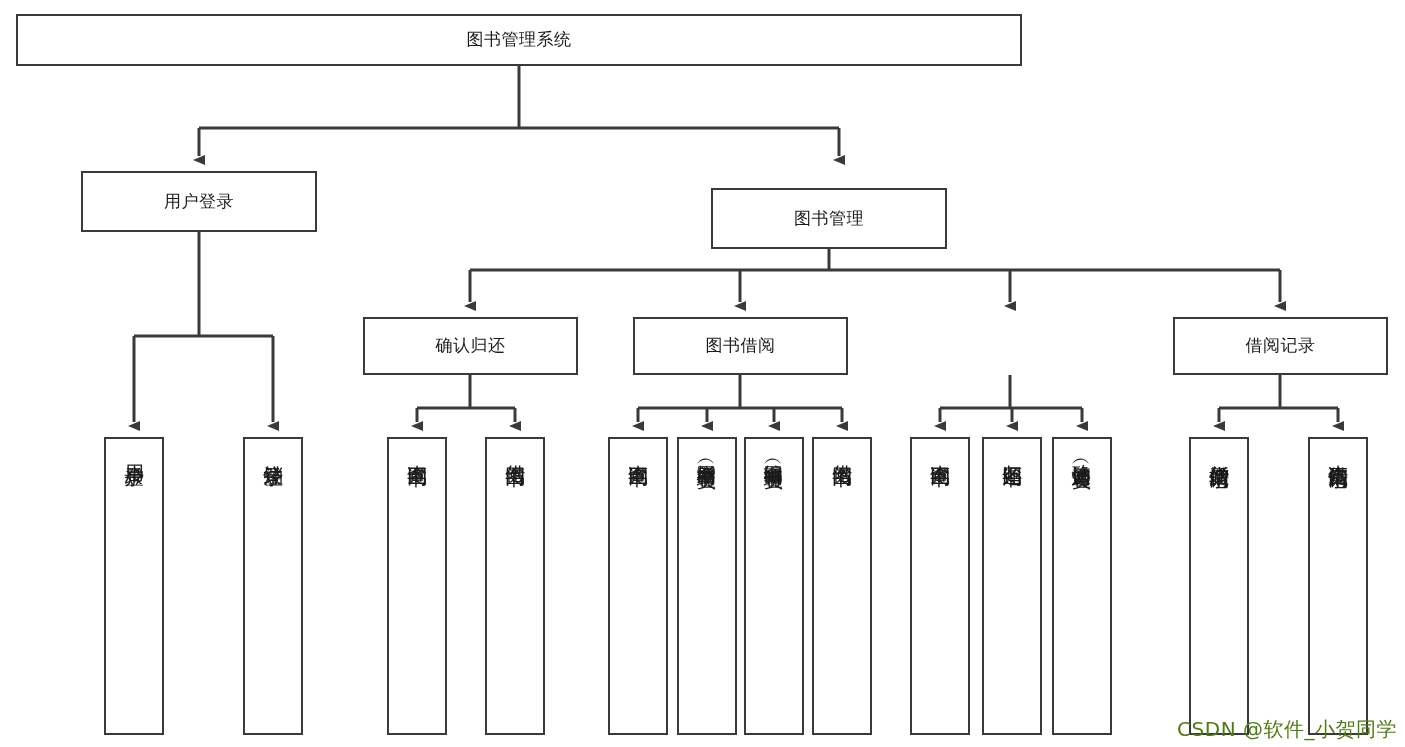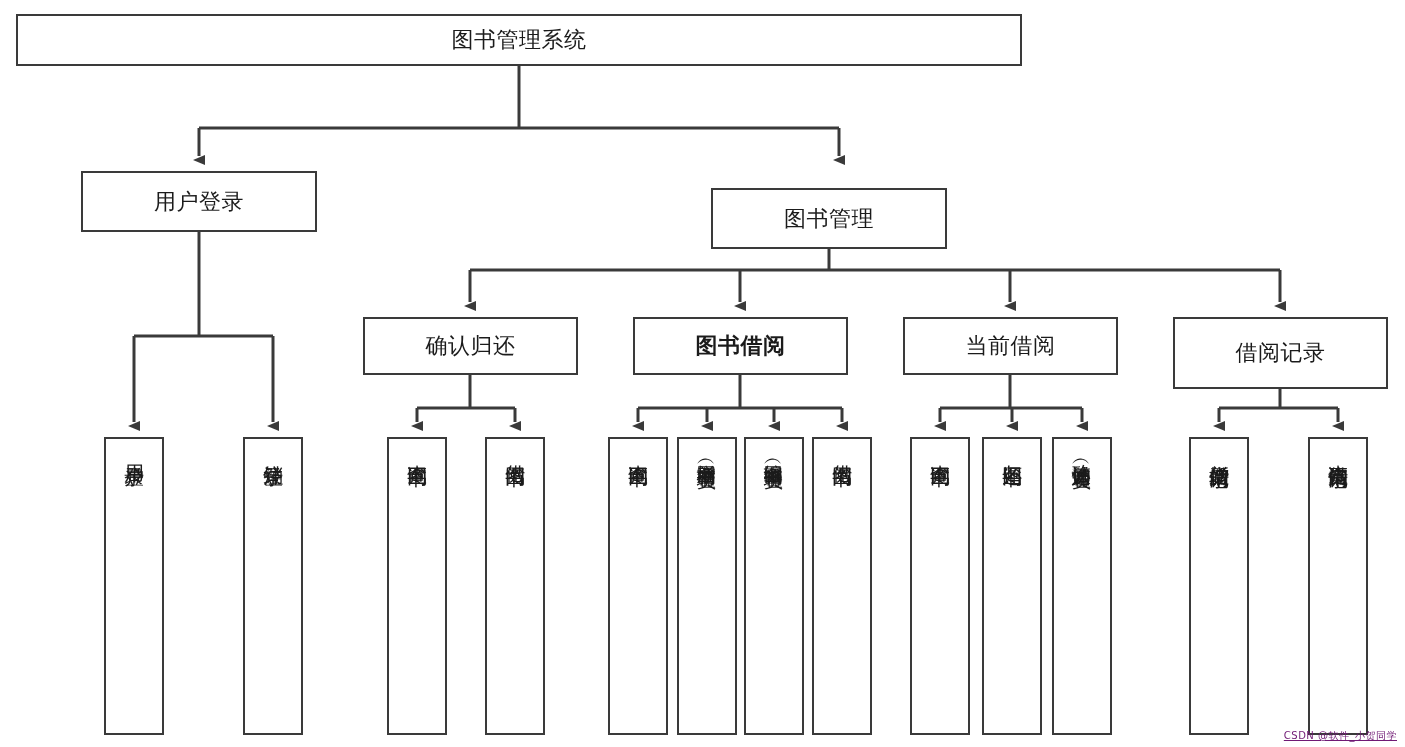--- a/index.html
+++ b/index.html
@@ -28,21 +28,21 @@
     position: absolute;
     box-sizing: border-box;
     border: 2px solid #3a3a3a;
     background: #ffffff;
     display: flex;
     align-items: center;
     justify-content: center;
     color: #1b1b1b;
   }
   .node-label {
-    font-size: 22px;
+    font-size: 17px;
     line-height: 1.25;
     letter-spacing: 0.5px;
     white-space: nowrap;
     color: #1b1b1b;
   }
   .node-box.leaf {
     padding-top: 10px;
     align-items: flex-start;
     justify-content: center;
   }
@@ -54,26 +54,25 @@
     letter-spacing: 1px;
     white-space: nowrap;
   }
   .leaf.tall-text .node-label {
     font-size: 19px;
   }
   #watermark {
     position: absolute;
     right: 8px;
     bottom: 4px;
-    font-size: 10px;
-    color: #701a75;
+    font-size: 20px;
+    color: #4d7c0f;
     letter-spacing: 0.5px;
     white-space: nowrap;
     pointer-events: none;
-    text-decoration: underline;
   }
 </style>
 </head>
 <body>
 
 <div id="diagram-root">
 
   <svg id="flow-svg" viewBox="0 0 1405 747">
     <defs>
       <marker id="arrow" markerWidth="10" markerHeight="12" refX="1" refY="6" orient="auto" markerUnits="userSpaceOnUse">
@@ -131,27 +130,24 @@
   <div class="node-box" style="left:81px; top:171px; width:236px; height:61px;">
     <span class="node-label">用户登录</span>
   </div>
   <div class="node-box" style="left:711px; top:188px; width:236px; height:61px;">
     <span class="node-label">图书管理</span>
   </div>
 
   <div class="node-box" style="left:363px; top:317px; width:215px; height:58px;">
     <span class="node-label">确认归还</span>
   </div>
-  <div class="node-box" style="left:633px; top:317px; width:215px; height:58px;font-weight:bold;">
+  <div class="node-box" style="left:633px; top:317px; width:215px; height:58px;">
     <span class="node-label">图书借阅</span>
   </div>
-  <div class="node-box" style="left:903px; top:317px; width:215px; height:58px;">
-    <span class="node-label">当前借阅</span>
-  </div>
-  <div class="node-box" style="left:1173px; top:317px; width:215px; height:72px;">
+  <div class="node-box" style="left:1173px; top:317px; width:215px; height:58px;">
     <span class="node-label">借阅记录</span>
   </div>
 
   <div class="node-box leaf" style="left:104px; top:437px; width:60px; height:298px;">
     <span class="node-label">用户登录</span>
   </div>
   <div class="node-box leaf" style="left:243px; top:437px; width:60px; height:298px;">
     <span class="node-label">注销登录</span>
   </div>
   <div class="node-box leaf" style="left:387px; top:437px; width:60px; height:298px;">

